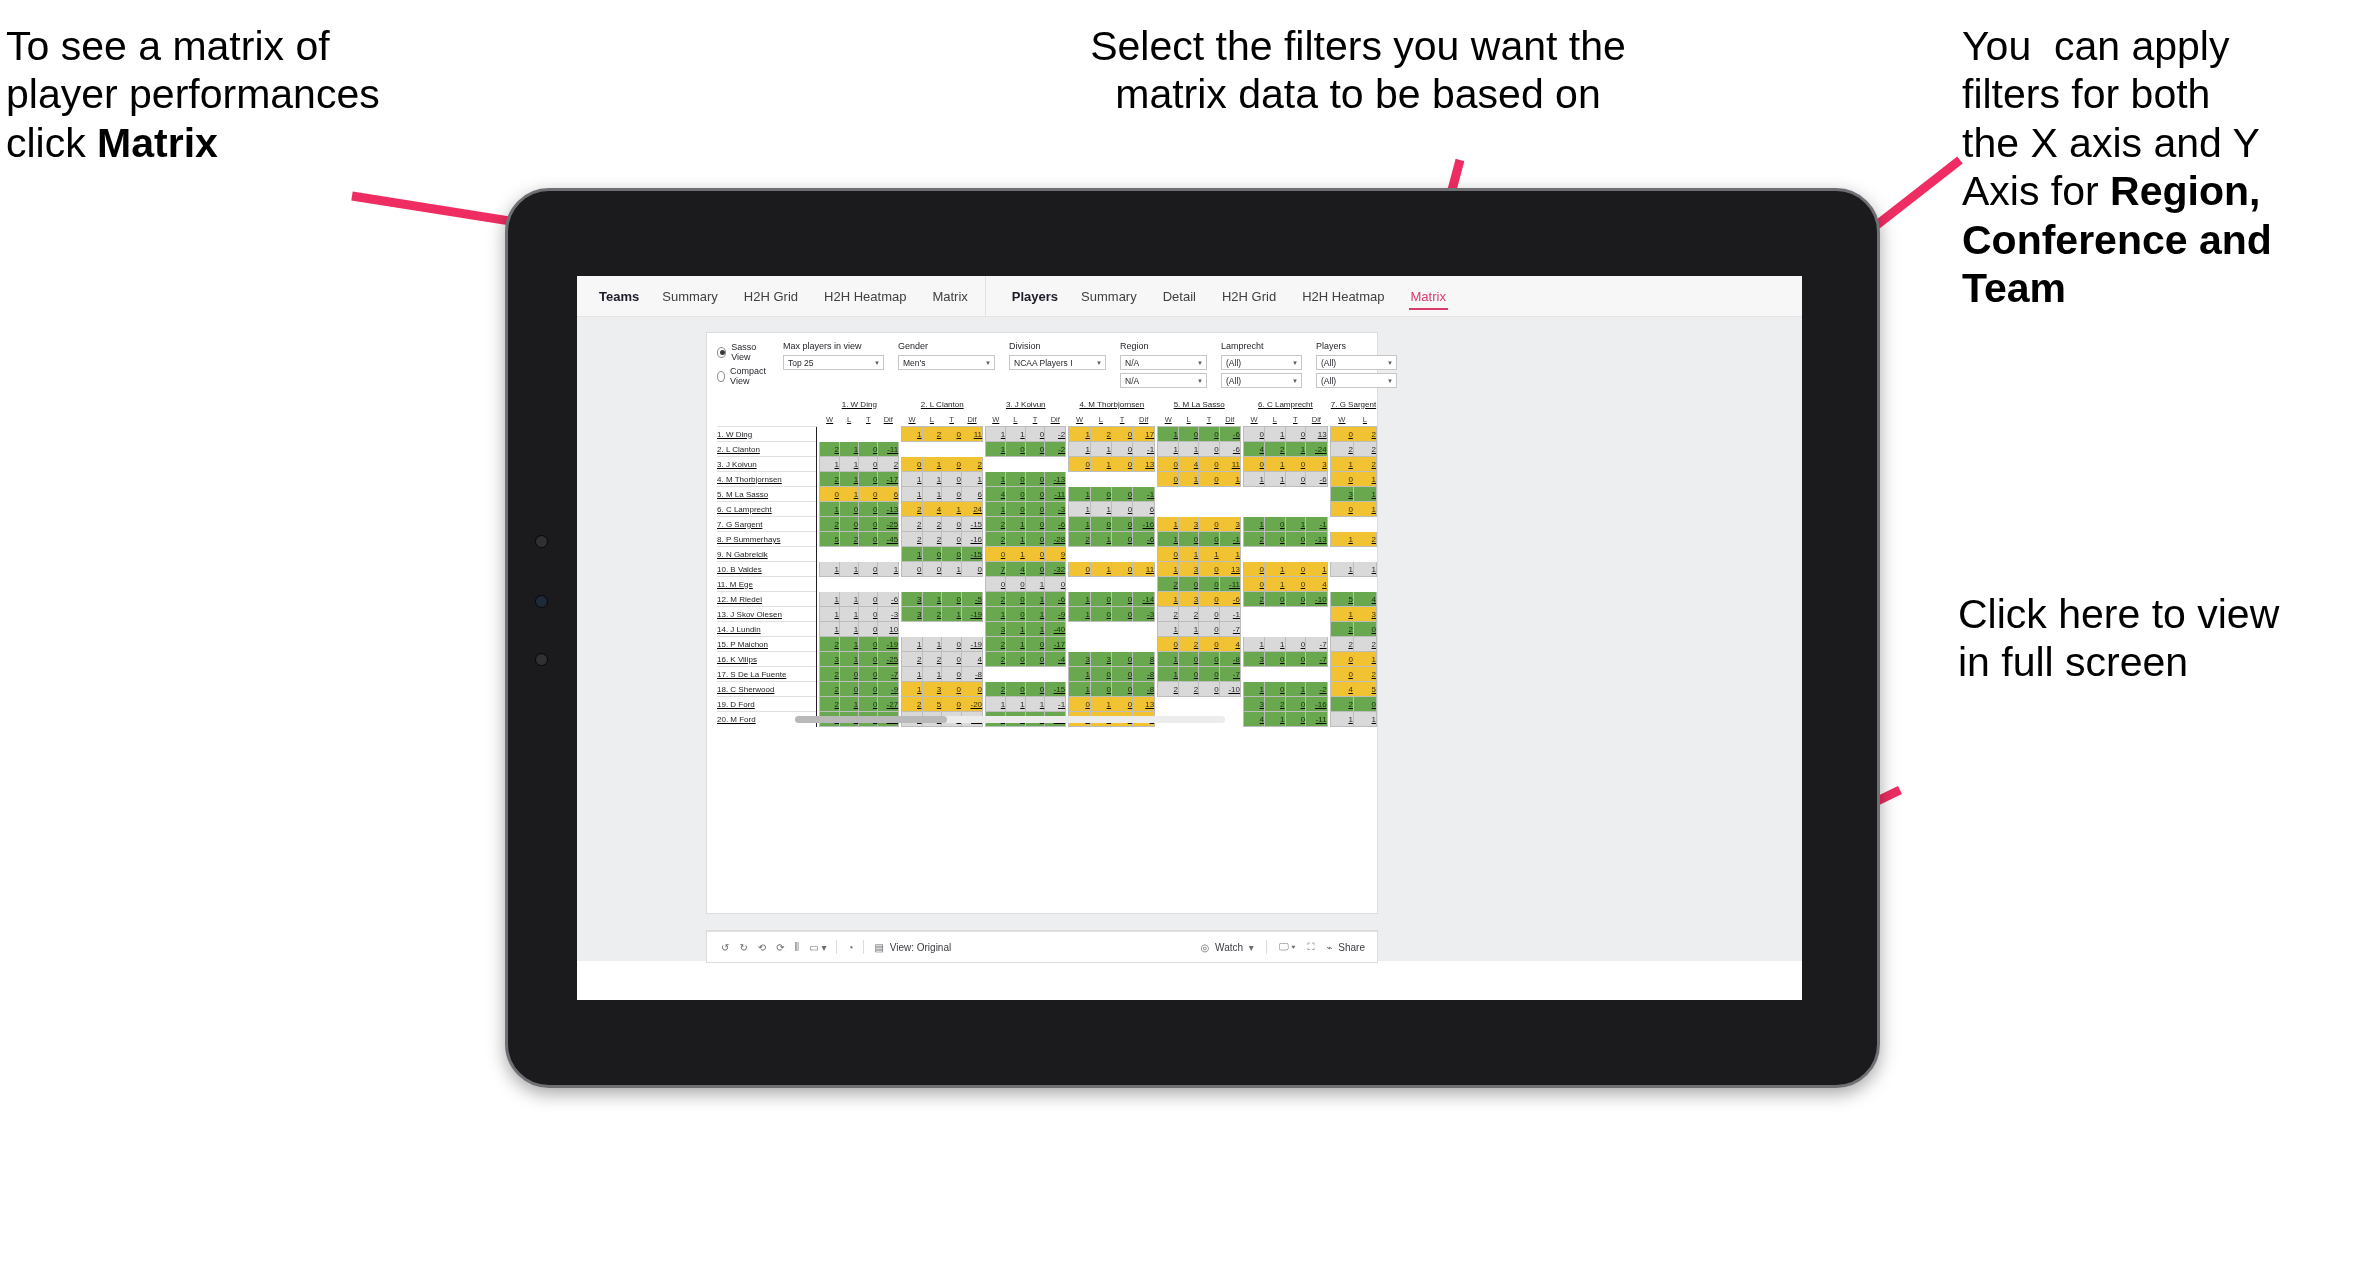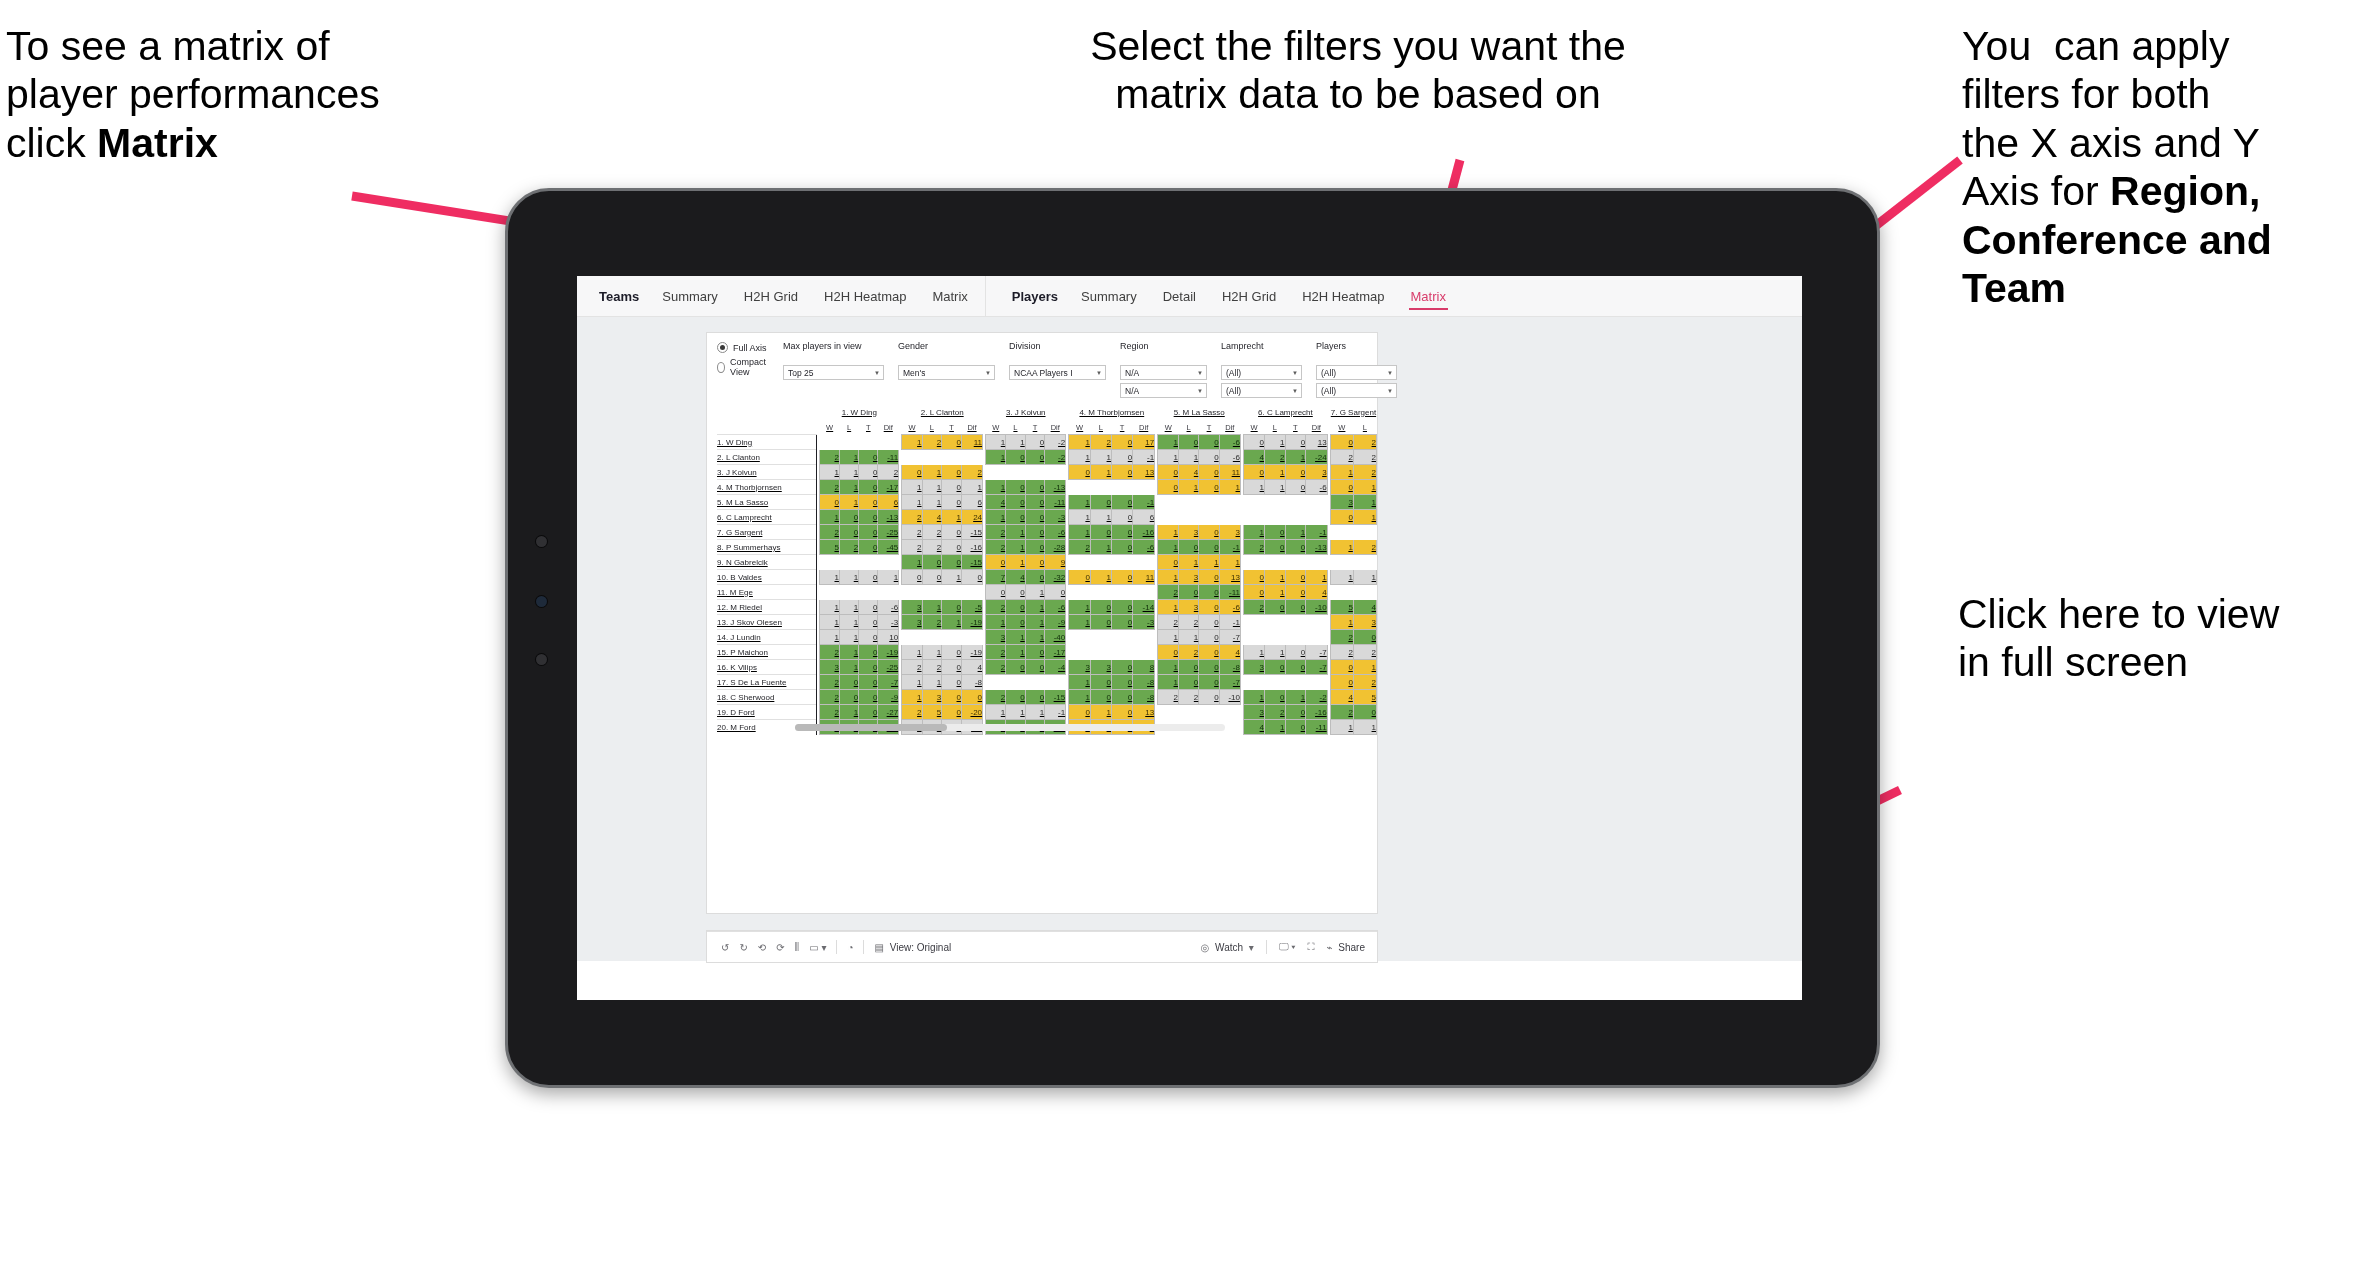--- a/index.html
+++ b/index.html
@@ -70,21 +70,21 @@
     box-shadow:0 0 0 1px #dcdcdc;
   }
   
   .filters{display:flex;padding:8px 10px 4px 10px;gap:14px;font-size:9px;color:#26262c;}
   .radios{width:84px;padding-top:1px;}
   .radio-row{display:flex;align-items:center;gap:5px;margin-bottom:4px;font-size:9px;}
   .rb{width:9px;height:9px;border-radius:50%;border:1px solid #8a8a8a;background:#fff;
       display:inline-block;position:relative;}
   .rb.on:after{content:"";position:absolute;left:2px;top:2px;width:5px;height:5px;border-radius:50%;background:#3a3a3a;}
   .fgroup{display:flex;flex-direction:column;gap:3px;}
-  .flabel{font-size:9px;color:#26262c;margin-bottom:11px;}
+  .flabel{font-size:9px;color:#26262c;margin-bottom:1px;}
   .sel{
     height:13px;border:1px solid #c6c6c6;background:#fff;display:flex;align-items:center;
     justify-content:space-between;padding:0 3px 0 4px;font-size:8.5px;color:#26262c;
   }
   .sel .cv{white-space:nowrap;overflow:hidden;}
   .caret{font-size:6px;color:#5c5c5c;margin-left:4px;}
   .w-max{width:92px;} .w-gen{width:88px;} .w-div{width:88px;}
   .w-reg{width:78px;} .w-con{width:72px;} .w-ply{width:72px;}
 
   
@@ -180,21 +180,21 @@
       </div>
     </div>
 
     <div class="canvas">
       <div class="sheet">
 
         <div class="filters">
           <div class="radios">
             <div class="radio-row">
               <span class="rb on"></span>
-              <span>Full Axis</span>
+              <span>Sasso View</span>
             </div>
             <div class="radio-row">
               <span class="rb"></span>
               <span>Compact View</span>
             </div>
           </div>
 
           <div class="fgroup">
             <div class="flabel">Max players in view</div>
             <div class="sel w-max">

